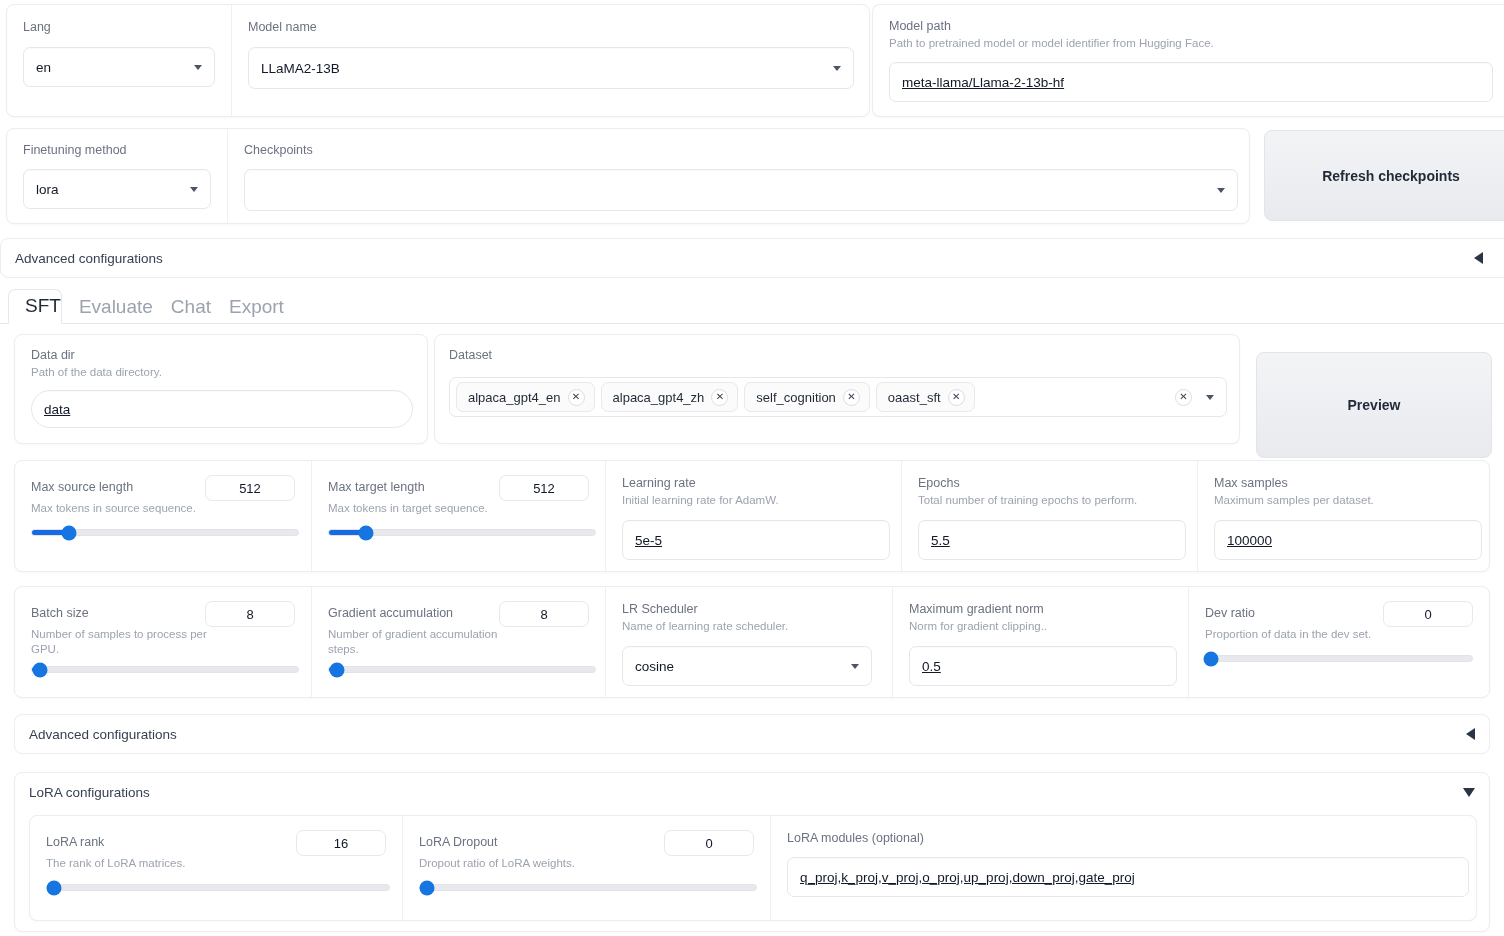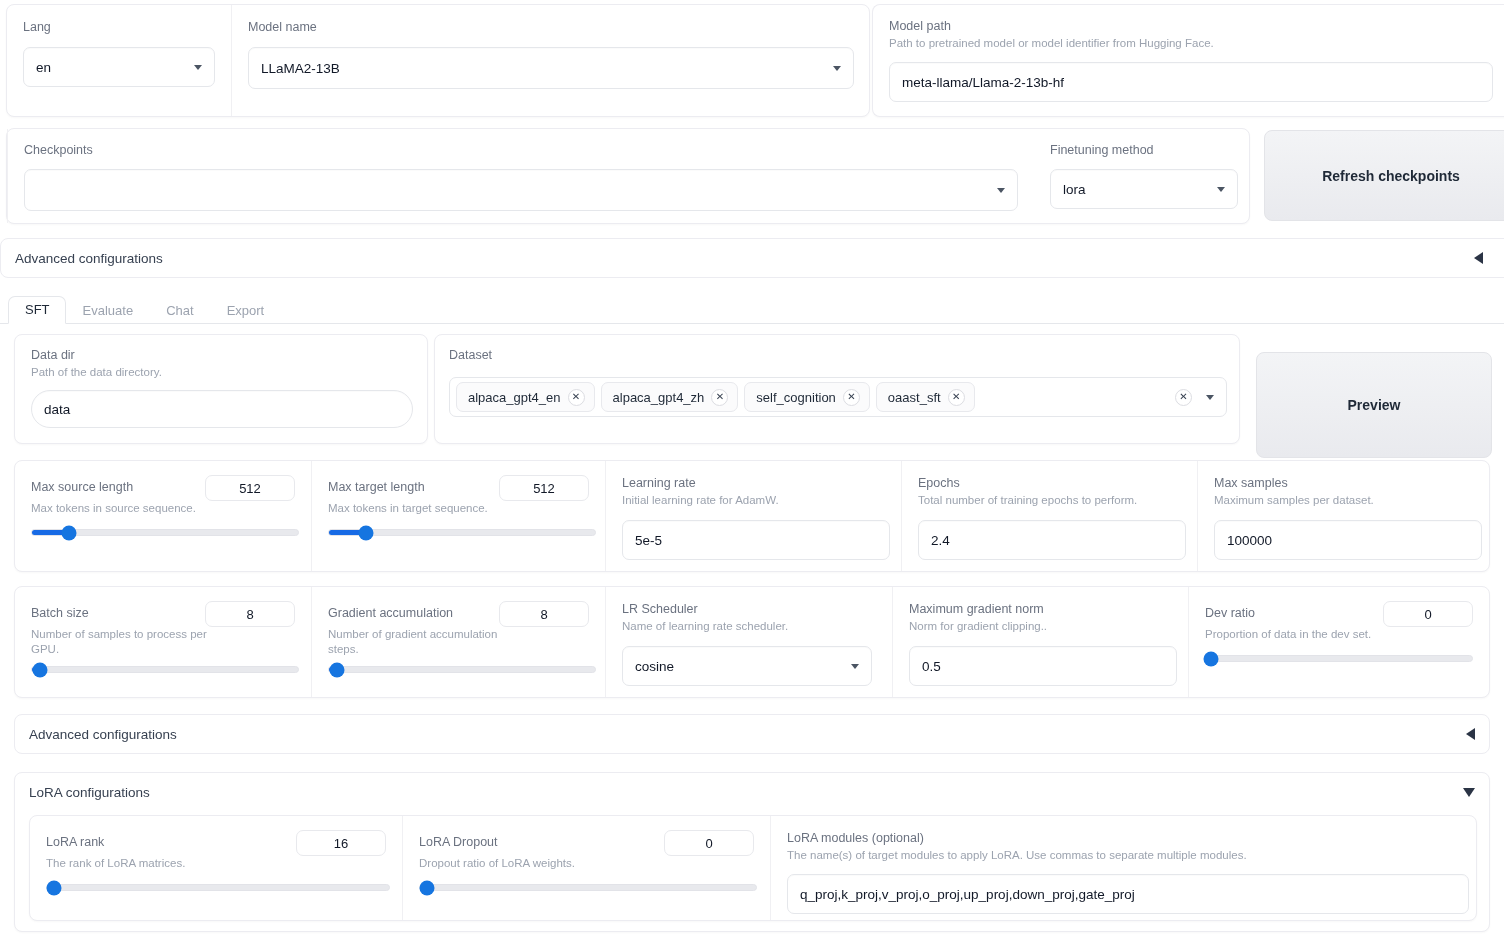--- a/index.html
+++ b/index.html
@@ -42,20 +42,21 @@
     background: #fff;
     border: 1px solid #e5e7eb;
     border-radius: 7px;
     height: 38px;
     display: flex;
     align-items: center;
     padding: 0 12px;
     font-size: 13.5px;
     color: #111827;
     box-shadow: inset 0 1px 1px rgba(0,0,0,0.02);
+    text-decoration: underline;
   }
 
   
   .dropdown {
     background: #fff;
     border: 1px solid #e5e7eb;
     border-radius: 7px;
     height: 40px;
     display: flex;
     align-items: center;
@@ -120,23 +121,23 @@
 
   
   .tabbar {
     display: flex;
     align-items: flex-end;
     border-bottom: 1px solid #e5e7eb;
     height: 30px;
     padding-left: 8px;
   }
   .tab {
-    font-size: 13px;
+    font-size: 19px;
     color: #9ca3af;
-    padding: 5px 15px 6px 16px;
+    padding: 5px 0 6px 16px;
     cursor: pointer;
     border: 1px solid transparent;
     border-bottom: none;
     border-radius: 7px 7px 0 0;
     position: relative;
     top: 1px;
     background: transparent;
   }
   .tab.active {
     color: #1f2937;
@@ -258,31 +259,31 @@
       <div class="label">Model path</div>
       <div class="info">Path to pretrained model or model identifier from Hugging Face.</div>
       <div class="textbox" style="margin-top:11px;width:604px;height:40px;">
         <span>meta-llama/Llama-2-13b-hf</span>
       </div>
     </div>
   </div>
 
   <div class="panel" style="position:absolute;left:6px;top:128px;width:1244px;height:96px;">
     <div class="row" style="height:100%;">
+      <div style="width:226px;padding:13px 16px;">
+        <div class="label">Finetuning method</div>
+        <div class="dropdown" style="margin-top:11px;width:188px;">
+          <span>lora</span>
+          <span class="caret small"></span>
+        </div>
+      </div>
       <div style="flex:1;padding:13px 16px;border-left:1px solid #f0f0f3;">
         <div class="label">Checkpoints</div>
         <div class="dropdown" style="margin-top:11px;width:994px;height:42px;">
           <span></span>
-          <span class="caret small"></span>
-        </div>
-      </div>
-      <div style="width:226px;padding:13px 16px;">
-        <div class="label">Finetuning method</div>
-        <div class="dropdown" style="margin-top:11px;width:188px;">
-          <span>lora</span>
           <span class="caret small"></span>
         </div>
       </div>
     </div>
   </div>
 
   <div class="btn" style="position:absolute;left:1264px;top:130px;width:254px;height:91px;border-radius:8px;">
     <span>Refresh checkpoints</span>
   </div>
 
@@ -372,21 +373,21 @@
         <div class="info">Initial learning rate for AdamW.</div>
         <div class="textbox" style="margin-top:12px;width:268px;height:40px;">
           <span>5e-5</span>
         </div>
       </div>
 
       <div class="cell" style="width:296px;">
         <div class="label">Epochs</div>
         <div class="info">Total number of training epochs to perform.</div>
         <div class="textbox" style="margin-top:12px;width:268px;height:40px;">
-          <span>2.4</span>
+          <span>5.5</span>
         </div>
       </div>
 
       <div class="cell" style="flex:1;">
         <div class="label">Max samples</div>
         <div class="info">Maximum samples per dataset.</div>
         <div class="textbox" style="margin-top:12px;width:268px;height:40px;">
           <span>100000</span>
         </div>
       </div>
@@ -486,21 +487,20 @@
           </div>
           <div class="info">Dropout ratio of LoRA weights.</div>
           <div class="slider-track" style="margin-top:13px;width:338px;">
             <div class="slider-fill" style="width:2%;"></div>
             <div class="slider-thumb" style="left:2%;"></div>
           </div>
         </div>
 
         <div class="cell" style="flex:1;">
           <div class="label">LoRA modules (optional)</div>
-          <div class="info">The name(s) of target modules to apply LoRA. Use commas to separate multiple modules.</div>
           <div class="textbox" style="margin-top:11px;width:682px;height:40px;">
             <span>q_proj,k_proj,v_proj,o_proj,up_proj,down_proj,gate_proj</span>
           </div>
         </div>
 
       </div>
     </div>
   </div>
 
 </div>

